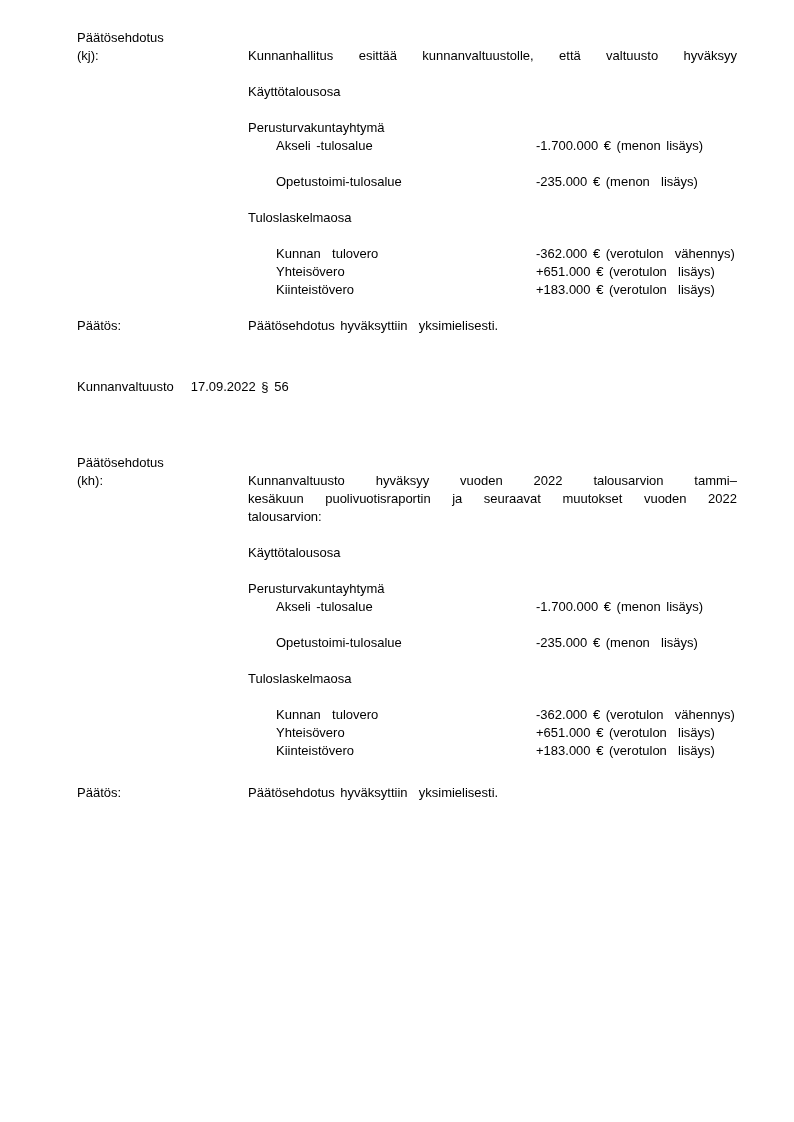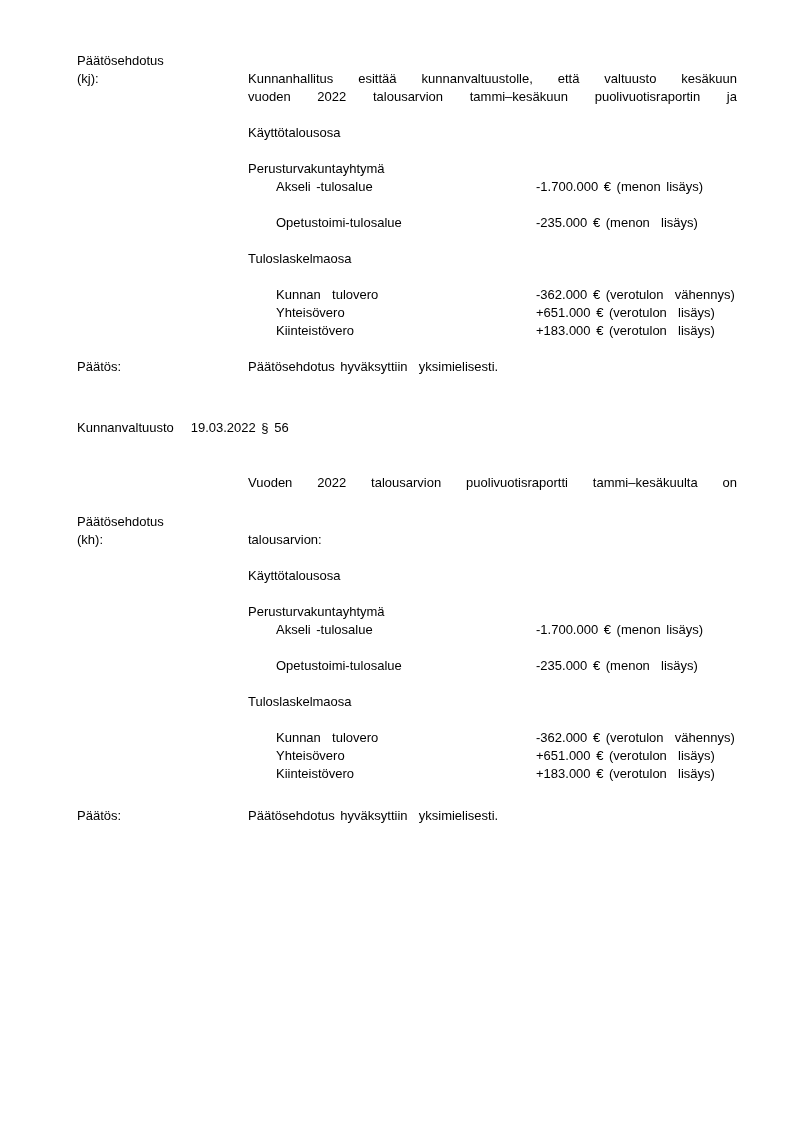--- a/index.html
+++ b/index.html
@@ -9,21 +9,21 @@
     font-family: "Liberation Sans", "DejaVu Sans", sans-serif;
     font-size: 13px; line-height: 18px;
     color: #000000;
     word-spacing: 2px;
   }
   .page {
     position: relative;
     width: 794px; height: 854px;
     background: #ffffff;
     overflow: hidden;
-    padding-top: 52px;
+    padding-top: 29px;
   }
   .row { display: flex; align-items: flex-start; }
   .label-col { flex: none; width: 248px; padding-left: 77px; }
   .body-col { flex: none; width: 489px; }
   .offset1 { margin-top: 18px; }
   .t { min-height: 18px; }
   .pre { white-space: pre-wrap; }
   .jline { text-align: justify; text-align-last: justify; }
   .budget-row { display: flex; }
   .budget-name { flex: none; width: 260px; margin-left: 28px; }
@@ -40,22 +40,21 @@
 <body>
 
 <div class="page">
 
   <div class="row">
     <div class="label-col">
       <div class="t pre">Päätösehdotus</div>
       <div class="t pre">(kj):</div>
     </div>
     <div class="body-col offset1">
-      <div class="t jline">Kunnanhallitus esittää kunnanvaltuustolle, että valtuusto kesäkuun</div>
-      <div class="t jline">vuoden 2022 talousarvion tammi–kesäkuun puolivuotisraportin ja</div>
+      <div class="t jline">Kunnanhallitus esittää kunnanvaltuustolle, että valtuusto hyväksyy</div>
       <div class="sp18"></div>
       <div class="t">Käyttötalousosa</div>
       <div class="sp18"></div>
       <div class="t">Perusturvakuntayhtymä</div>
       <div class="budget-row">
         <div class="t pre budget-name">Akseli -tulosalue</div>
         <div class="t pre budget-value">-1.700.000 € (menon lisäys)</div>
       </div>
       <div class="sp18"></div>
       <div class="budget-row">
@@ -87,37 +86,38 @@
       <div class="t pre">Päätös:</div>
     </div>
     <div class="body-col">
       <div class="t pre">Päätösehdotus hyväksyttiin  yksimielisesti.</div>
     </div>
   </div>
 
   <div class="sp43"></div>
 
   <div class="header-block">
-    <div class="t pre">Kunnanvaltuusto   19.03.2022 § 56</div>
+    <div class="t pre">Kunnanvaltuusto   17.09.2022 § 56</div>
   </div>
 
   <div class="sp37"></div>
 
   <div class="intro-block">
-    <div class="t jline">Vuoden 2022 talousarvion puolivuotisraportti tammi–kesäkuulta on</div>
   </div>
 
   <div class="sp21"></div>
 
   <div class="row">
     <div class="label-col">
       <div class="t pre">Päätösehdotus</div>
       <div class="t pre">(kh):</div>
     </div>
     <div class="body-col offset1">
+      <div class="t jline">Kunnanvaltuusto hyväksyy vuoden 2022 talousarvion tammi–</div>
+      <div class="t jline">kesäkuun puolivuotisraportin ja seuraavat muutokset vuoden 2022</div>
       <div class="t">talousarvion:</div>
       <div class="sp18"></div>
       <div class="t">Käyttötalousosa</div>
       <div class="sp18"></div>
       <div class="t">Perusturvakuntayhtymä</div>
       <div class="budget-row">
         <div class="t pre budget-name">Akseli -tulosalue</div>
         <div class="t pre budget-value">-1.700.000 € (menon lisäys)</div>
       </div>
       <div class="sp18"></div>

